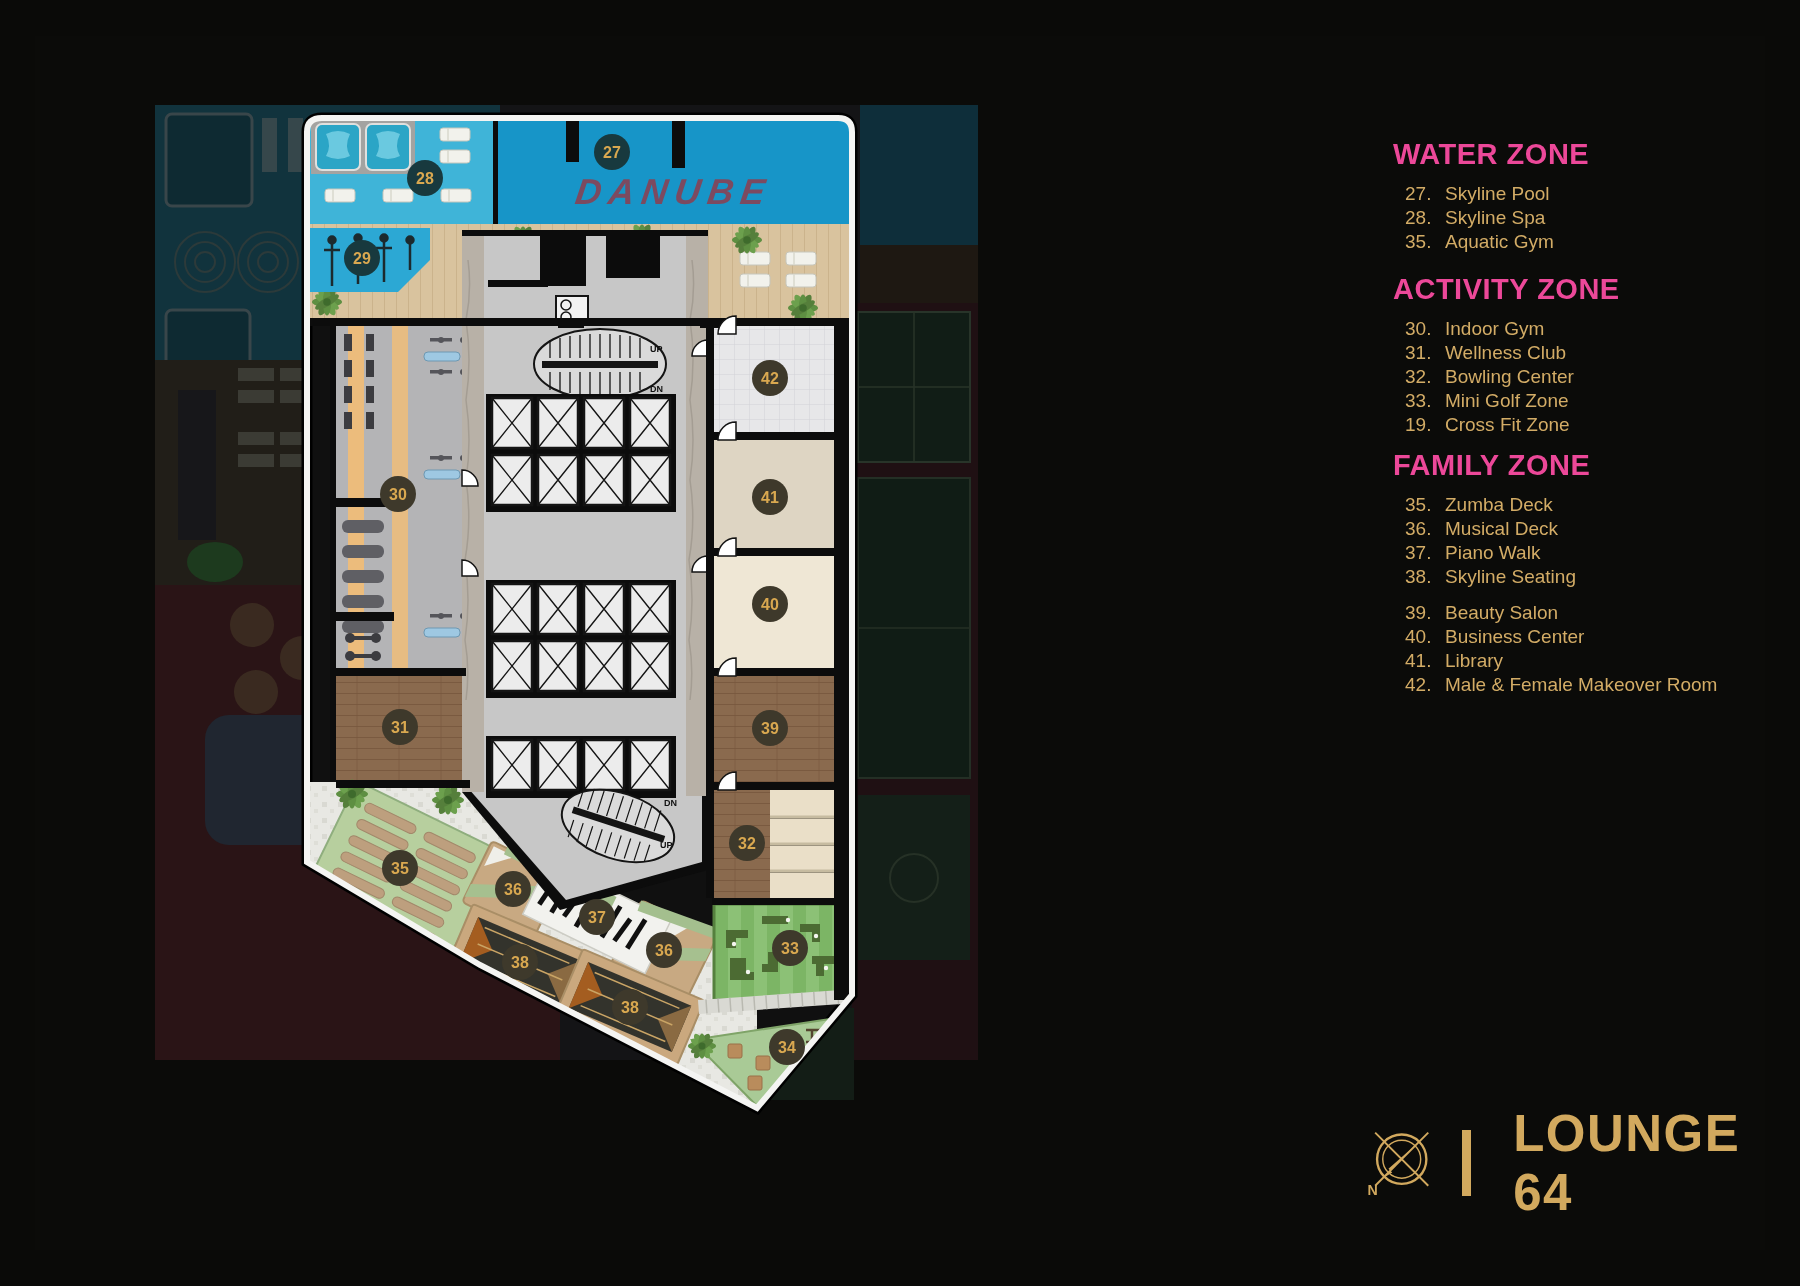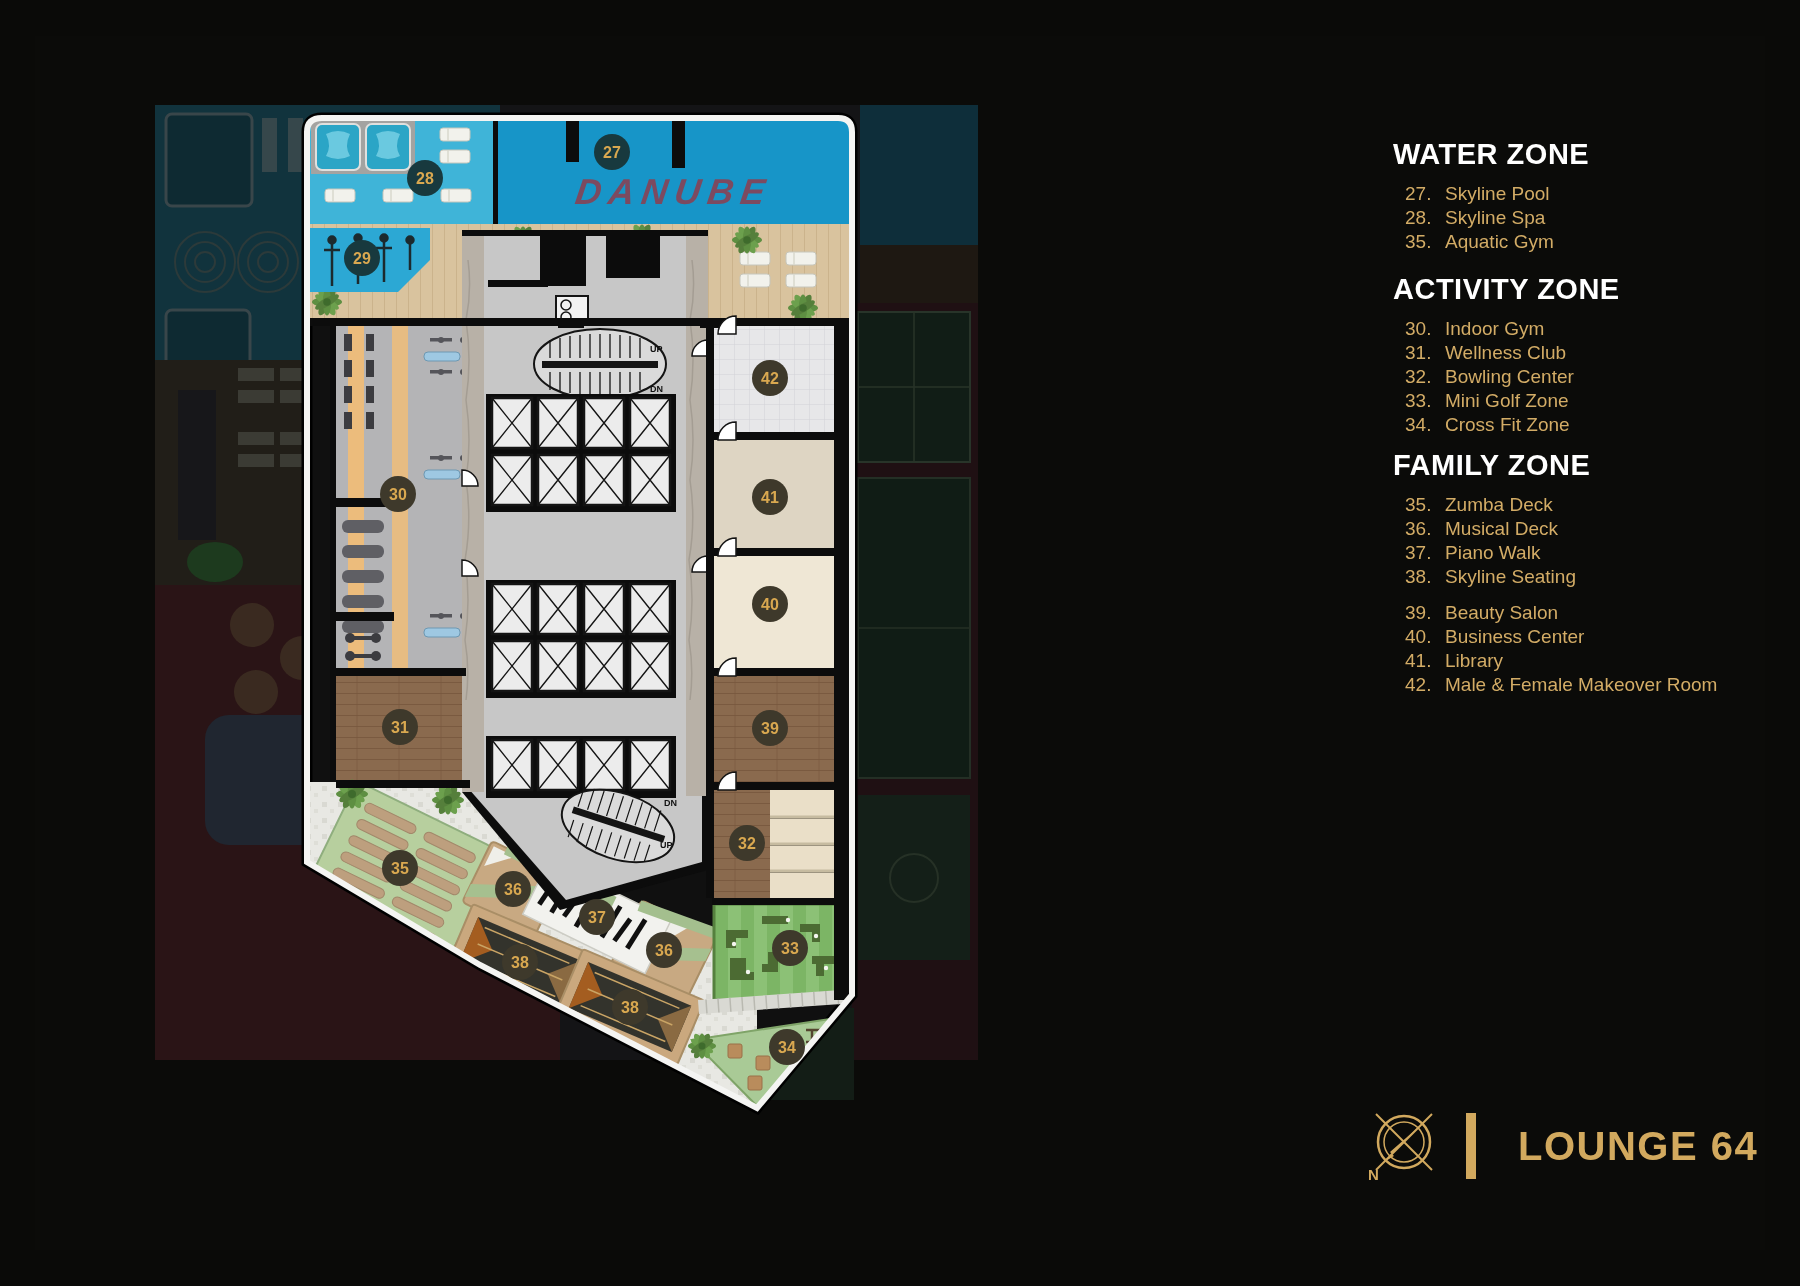--- a/index.html
+++ b/index.html
@@ -5,30 +5,30 @@
   html,body{margin:0;padding:0;background:#050505;}
   .slide{position:relative;width:1800px;height:1286px;background:#0A0A08;overflow:hidden;
          font-family:"Liberation Sans",sans-serif;}
   .panel{position:absolute;left:35px;top:36px;width:1730px;height:1214px;background:#0B0B09;}
   svg text{font-family:"Liberation Sans",sans-serif;}
   .bdg-t{font-size:16px;font-weight:bold;fill:#D9A850;text-anchor:middle;}
   .stair-lbl{font-size:9px;font-weight:bold;fill:#111;}
   
   .legend{position:absolute;left:1393px;top:138px;width:330px;color:#D3AC66;}
   .legend h2{margin:0 0 12px 0;font-size:29px;line-height:32px;font-weight:bold;
-             color:#ffffff;letter-spacing:0.5px;}
+             color:#ec4899;letter-spacing:0.5px;}
   .legend ul{margin:12px;padding:0;list-style:none;}
   .legend li{font-size:19px;line-height:24px;white-space:nowrap;}
   .legend .num{display:inline-block;width:40px;}
   .legend .sec{margin-bottom:19px;}
   .legend .sec.tight{margin-bottom:9px;}
   
   .footer{position:absolute;left:1360px;top:1104px;display:flex;align-items:center;}
   .footer .bar{width:10px;height:66px;background:#D2A95E;margin:0 42px 0 22px;}
-  .footer .title{font-size:40px;font-weight:bold;color:#D2A95E;letter-spacing:1.5px;}
+  .footer .title{font-size:51px;font-weight:bold;color:#D2A95E;letter-spacing:1.5px;}
 </style>
 </head>
 <body>
 
 <div class="slide">
   <div class="panel"></div>
 
   <svg width="1800" height="1286" viewBox="0 0 1800 1286" style="position:absolute;left:0;top:0">
     <defs>
       <pattern id="pDeck" width="12" height="40" patternUnits="userSpaceOnUse">
@@ -543,21 +543,21 @@
         <li><span class="num">35.</span><span>Aquatic Gym</span></li>
       </ul>
     </div>
     <div class="sec tight">
       <h2>ACTIVITY ZONE</h2>
       <ul>
         <li><span class="num">30.</span><span>Indoor Gym</span></li>
         <li><span class="num">31.</span><span>Wellness Club</span></li>
         <li><span class="num">32.</span><span>Bowling Center</span></li>
         <li><span class="num">33.</span><span>Mini Golf Zone</span></li>
-        <li><span class="num">34.</span><span>Cross Fit Zone</span></li>
+        <li><span class="num">19.</span><span>Cross Fit Zone</span></li>
       </ul>
     </div>
     <div class="sec tight">
       <h2>FAMILY ZONE</h2>
       <ul>
         <li><span class="num">35.</span><span>Zumba Deck</span></li>
         <li><span class="num">36.</span><span>Musical Deck</span></li>
         <li><span class="num">37.</span><span>Piano Walk</span></li>
         <li><span class="num">38.</span><span>Skyline Seating</span></li>
       </ul>

